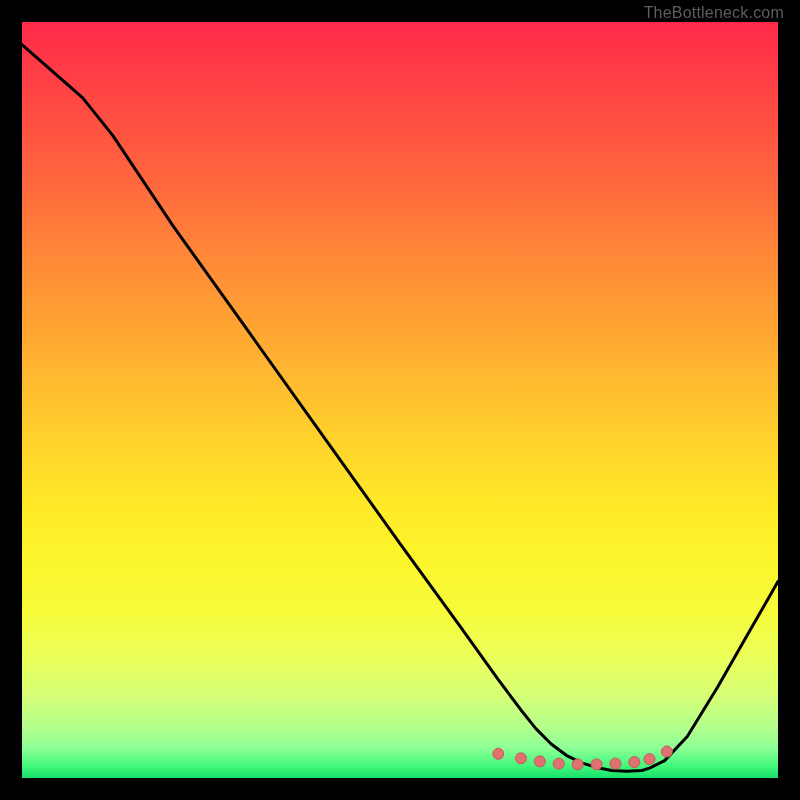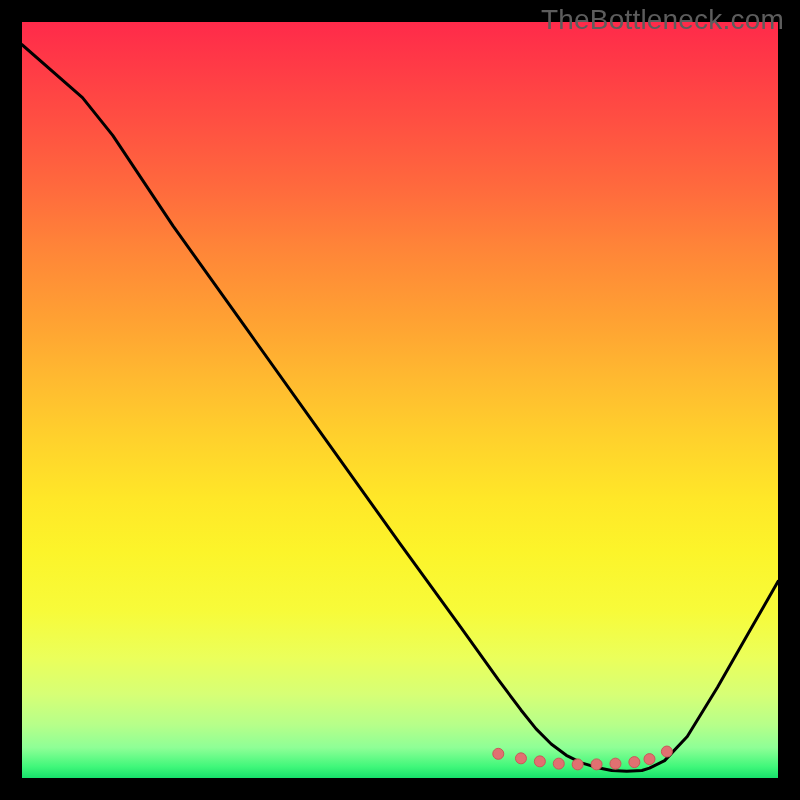--- a/index.html
+++ b/index.html
@@ -15,21 +15,21 @@
     position: relative;
     width: 800px;
     height: 800px;
     background: #000;
   }
   .watermark {
     position: absolute;
     top: 4px;
     right: 16px;
     color: #5d5d5d;
-    font-size: 28px;
+    font-size: 16px;
     font-weight: 400;
     letter-spacing: 0.2px;
     z-index: 50;
     margin-left: 26px;
   }
   .plot-area {
     position: absolute;
     left: 22px;
     top: 22px;
     width: 756px;

